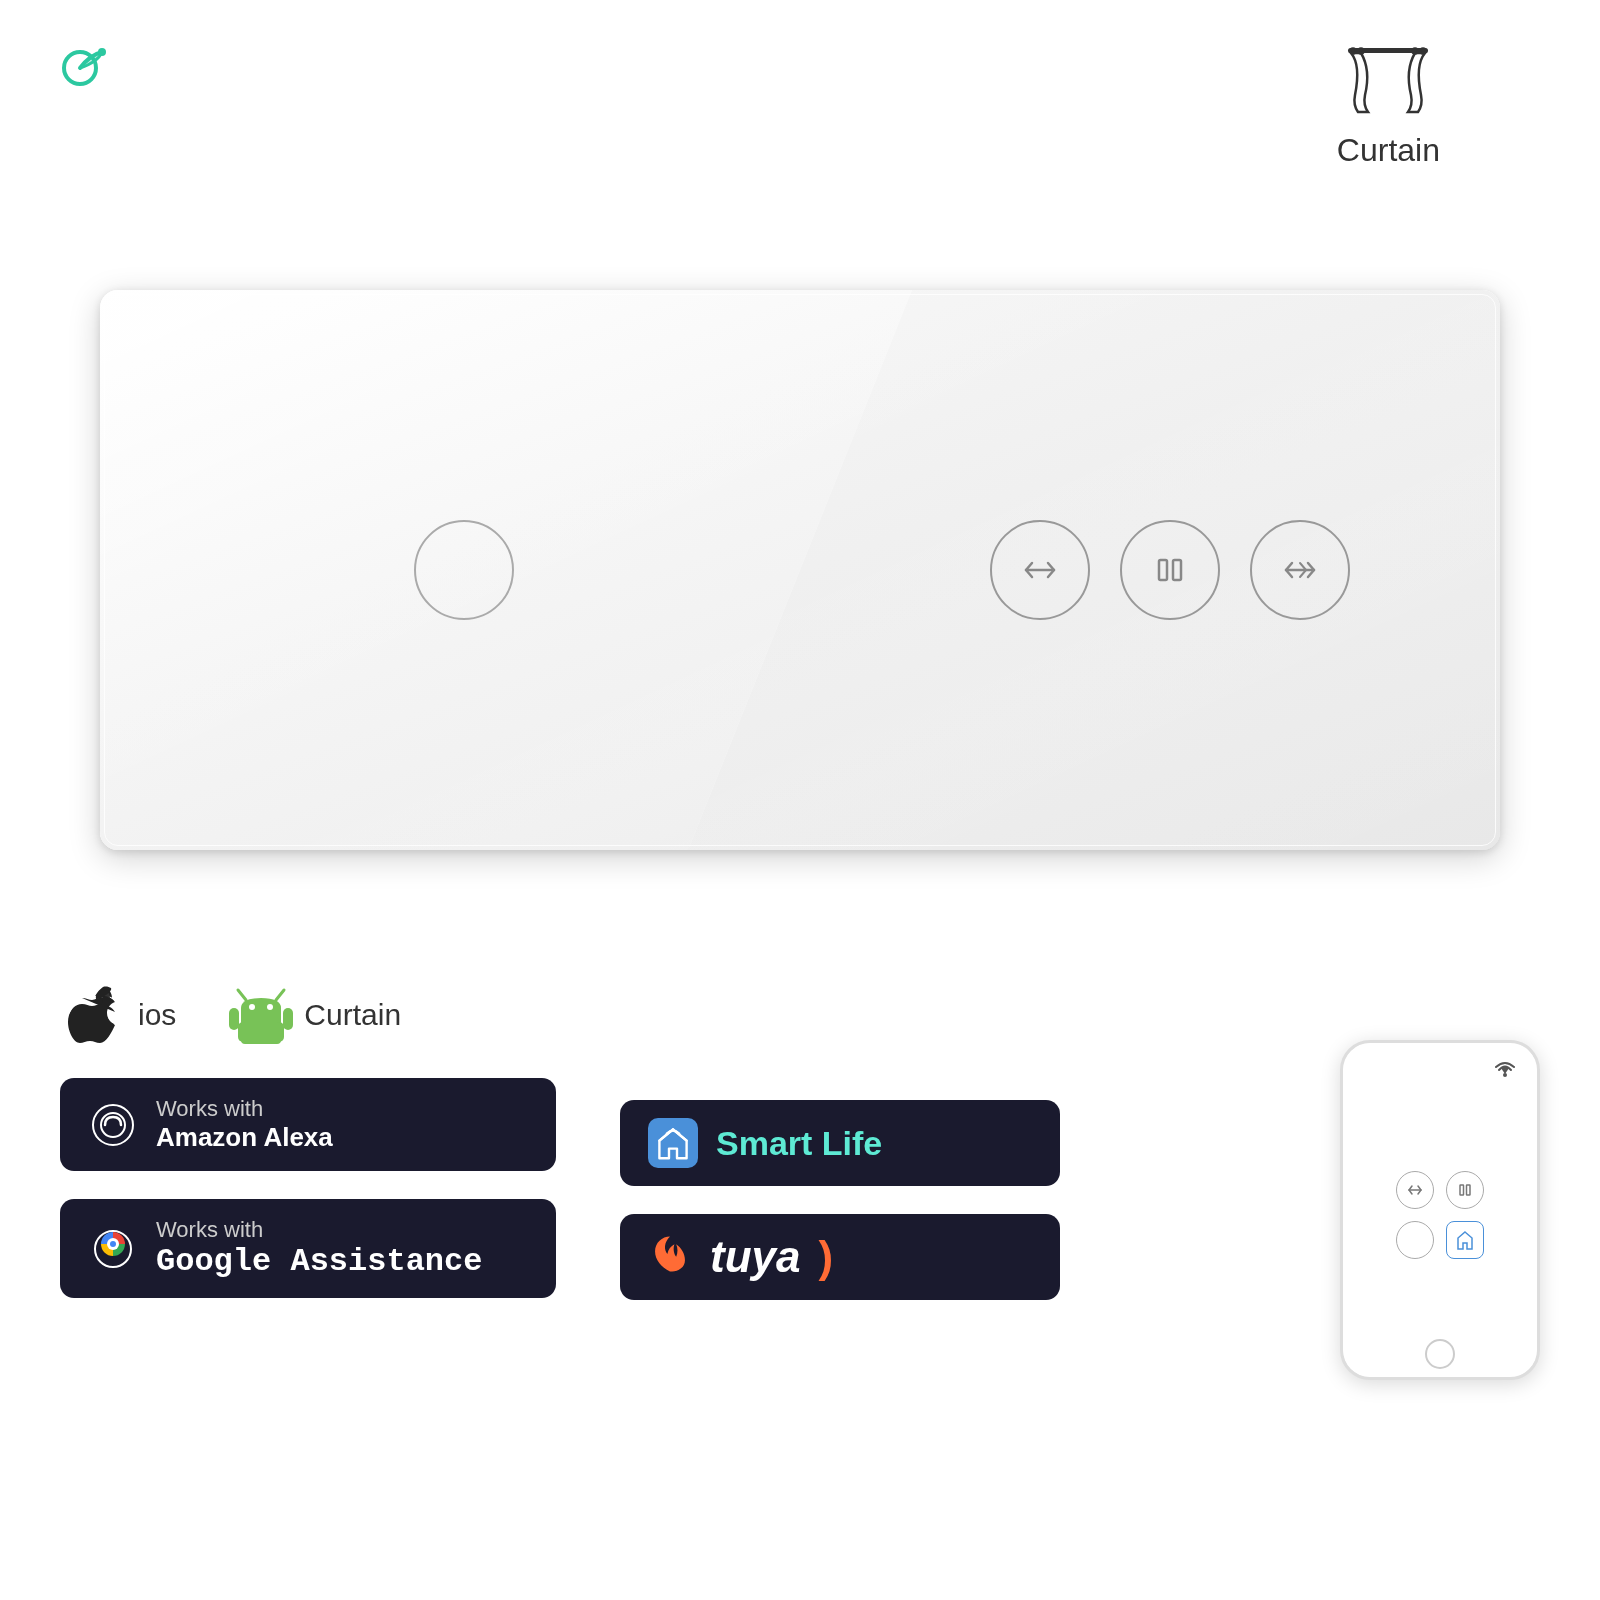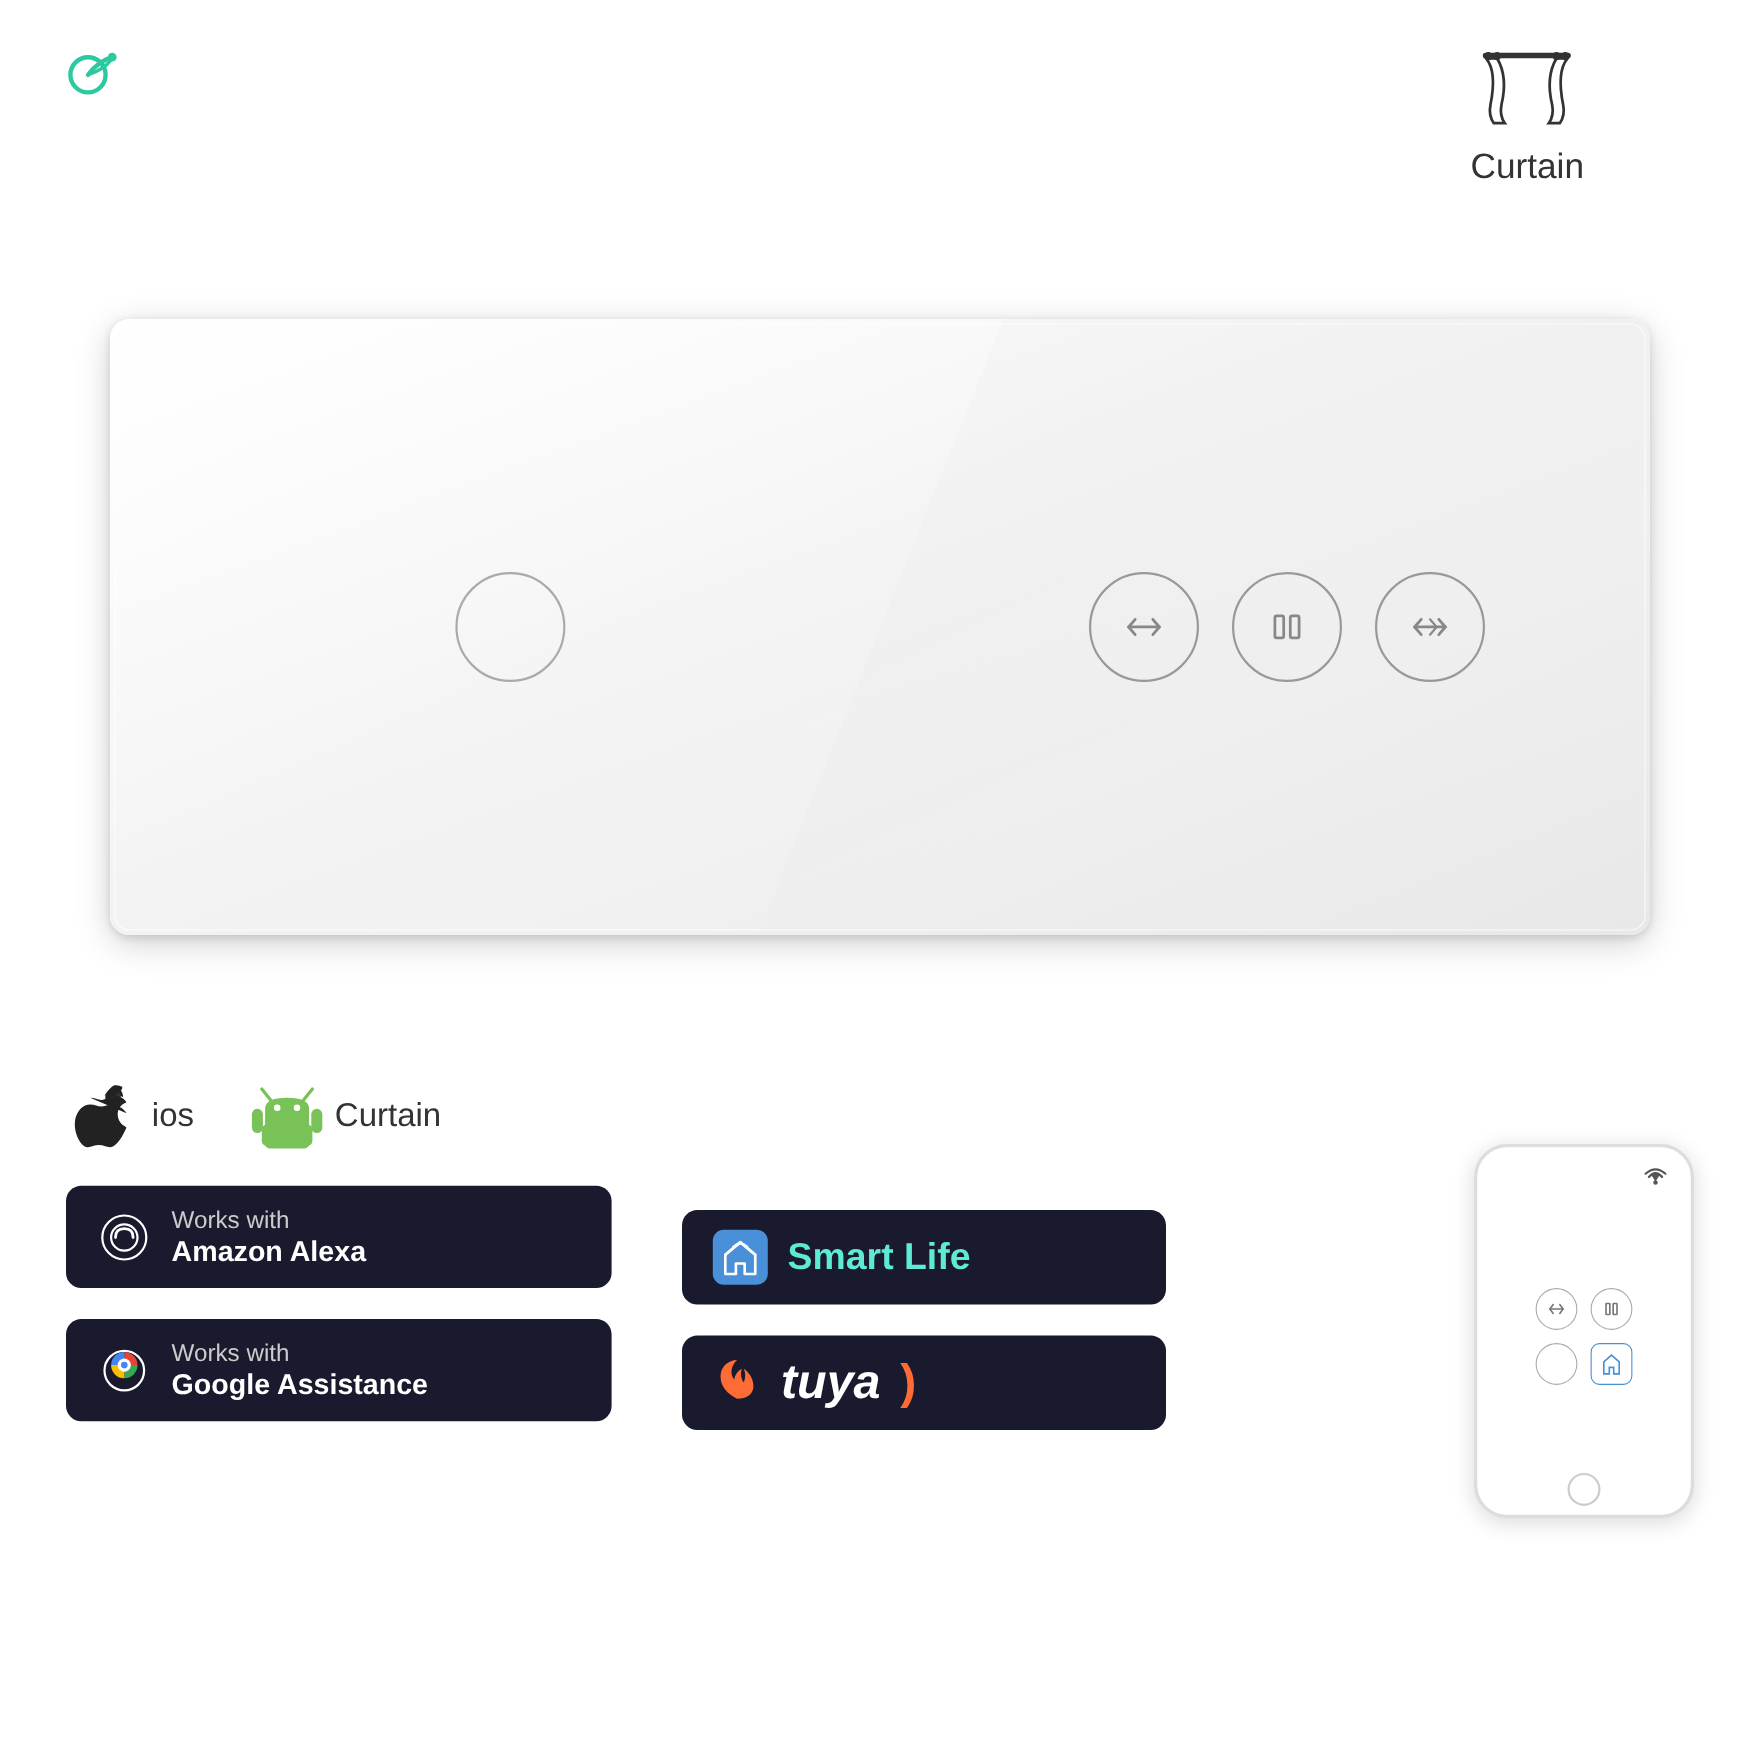--- a/index.html
+++ b/index.html
@@ -456,21 +456,21 @@
 
         <path d="M25 20 L25 8 A12 12 0 0 1 37 20 Z" fill="#ea4335"></path>
         <path d="M25 20 L37 20 A12 12 0 0 1 25 32 Z" fill="#34a853"></path>
         <path d="M25 20 L25 32 A12 12 0 0 1 13 20 Z" fill="#fbbc04"></path>
         <path d="M25 20 L13 20 A12 12 0 0 1 25 8 Z" fill="#4285f4"></path>
         <circle cx="25" cy="20" r="6" fill="white"></circle>
         <circle cx="25" cy="20" r="3" fill="#4285f4"></circle>
       </svg>
       <div>
         <div style="font-size:22px;color:#ccc;">Works with</div>
-        <div style="font-size:26px;color:white;font-weight:600;">Google Assistance</div>
+        <div style="font-size:32px;color:white;font-weight:600;font-family:Liberation Mono, monospace;">Google Assistance</div>
       </div>
     </div>
   </div>
 
   <div class="center-bottom">
 
     <div class="smart-life-badge">
       <div class="smart-life-icon">
         <svg viewBox="0 0 50 50" width="40" height="40">
 

